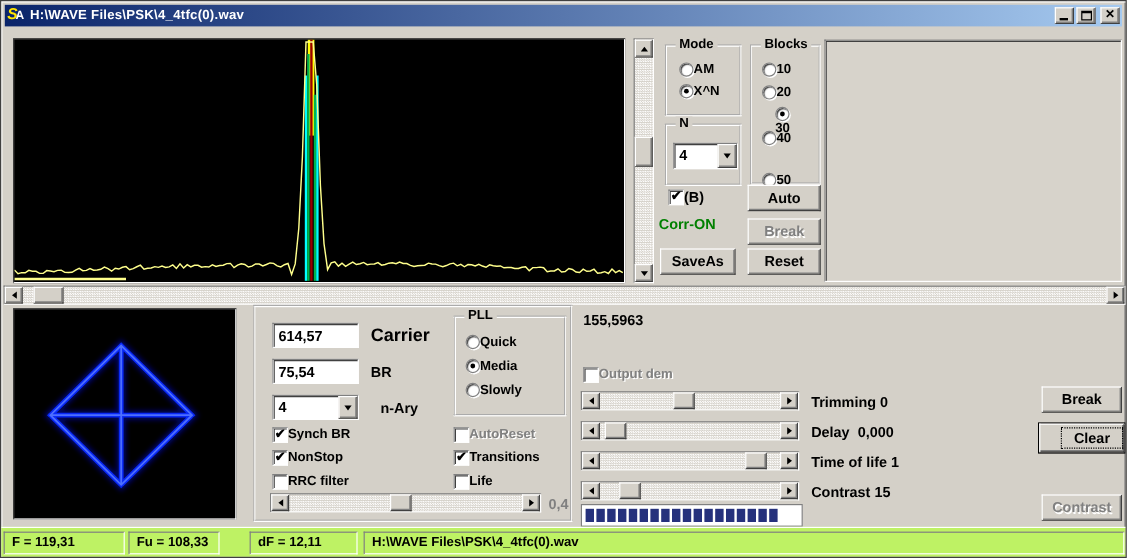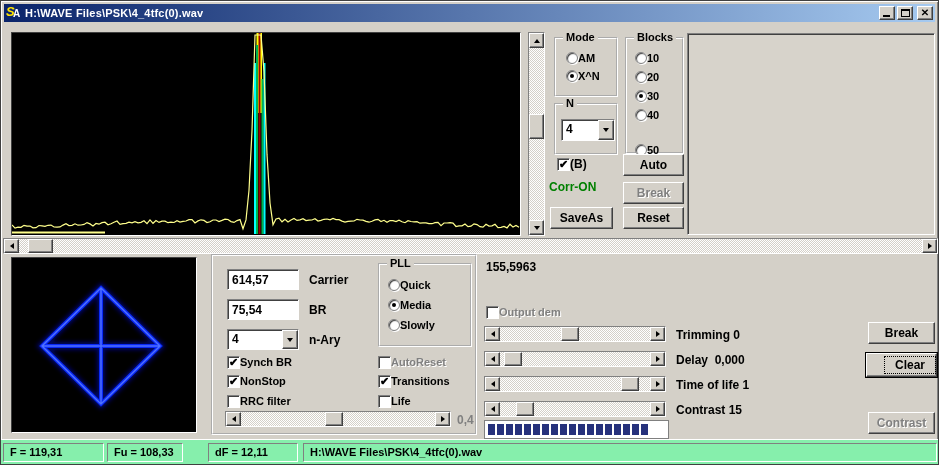--- a/index.html
+++ b/index.html
@@ -67,21 +67,21 @@
       box-shadow:inset 1px 1px 0 #404040;display:flex;}
   .dd .val{flex:1;padding:2px 4px;font-size:12px;}
   .dd .ddbtn{width:16px;display:flex;align-items:center;justify-content:center;flex:0 0 auto;}
   .label{position:absolute;white-space:pre;line-height:14px;}
   .green{color:var(--corr,#008000);font-size:12px;}
   
   .pbar{position:absolute;border:1px solid #808080;background:#fff;box-shadow:inset 0 0 0 2px #fff;
         padding:3px;display:flex;gap:2px;align-items:stretch;}
   .pseg{width:7px;background:var(--navy,#26317c);}
   
-  .statusbar{position:absolute;left:0;right:0;bottom:0;height:25px;background:#86efac;border-top:1px solid #fff;}
+  .statusbar{position:absolute;left:0;right:0;bottom:0;height:25px;background:#bef264;border-top:1px solid #fff;}
   .spanel{position:absolute;top:3px;height:19px;border:1px solid;border-color:#808080 #fff #fff #808080;
           padding:2px 0 0 6px;white-space:nowrap;overflow:hidden;font-size:11px;}
 </style>
 </head>
 <body>
 
 <div class="win">
 
   <div class="titlebar">
     <div class="appicon">
@@ -144,21 +144,21 @@
   <div class="groupbox" style="left:624px;top:36px;width:59px;height:117px;">
     <span class="grouplabel">Blocks</span>
     <div class="row" style="left:8px;top:12px;">
       <span class="rb"></span>
       <span class="lbl">10</span>
     </div>
     <div class="row" style="left:8px;top:31px;">
       <span class="rb"></span>
       <span class="lbl">20</span>
     </div>
-    <div class="row" style="left:8px;top:50px;">
+    <div class="row" style="left:19px;top:50px;flex-direction:column;">
       <span class="rb on">
           <span class="dot"></span>
         </span>
       <span class="lbl">30</span>
     </div>
     <div class="row" style="left:8px;top:69px;">
       <span class="rb"></span>
       <span class="lbl">40</span>
     </div>
     <div class="row" style="left:8px;top:104px;">
@@ -222,32 +222,32 @@
         <path id="const-glow" filter="url(#blur1)" stroke-width="8" opacity="0.5" d="M89 30 L148 88 L89 146 L30 88 Z M89 30 L89 146 M30 88 L148 88" stroke="#0008cc"></path>
         <path id="const-main" stroke-width="4" opacity="0.95" d="M89 30 L148 88 L89 146 L30 88 Z M89 30 L89 146 M30 88 L148 88" stroke="#0a2bff"></path>
         <path id="const-core" stroke-width="1.5" opacity="0.9" d="M89 30 L148 88 L89 146 L30 88 Z M89 30 L89 146 M30 88 L148 88" stroke="#5577ff"></path>
       </g>
     </svg>
   </div>
 
   <div class="groupbox" style="left:210px;top:253px;width:266px;height:181px;">
 
     <div class="field" style="left:14px;top:13px;width:72px;height:21px;">614,57</div>
-    <div class="label" style="left:96px;top:17px;font-size:12px;">Carrier</div>
+    <div class="label" style="left:96px;top:17px;font-size:15px;">Carrier</div>
 
     <div class="field" style="left:14px;top:43px;width:72px;height:21px;">75,54</div>
     <div class="label" style="left:96px;top:47px;font-size:12px;">BR</div>
 
     <div class="dd" style="left:14px;top:73px;width:72px;height:21px;">
       <span class="val">4</span>
       <span class="ddbtn raised">
           <i class="tri down"></i>
         </span>
     </div>
-    <div class="label" style="left:96px;top:77px;font-size:12px;">n-Ary</div>
+    <div class="label" style="left:104px;top:77px;font-size:12px;">n-Ary</div>
 
     <div class="row" style="left:14px;top:99px;">
       <span class="cb on">
           <span class="mark">✔</span>
         </span>
       <span class="lbl">Synch BR</span>
     </div>
     <div class="row" style="left:14px;top:118px;">
       <span class="cb on">
           <span class="mark">✔</span>

